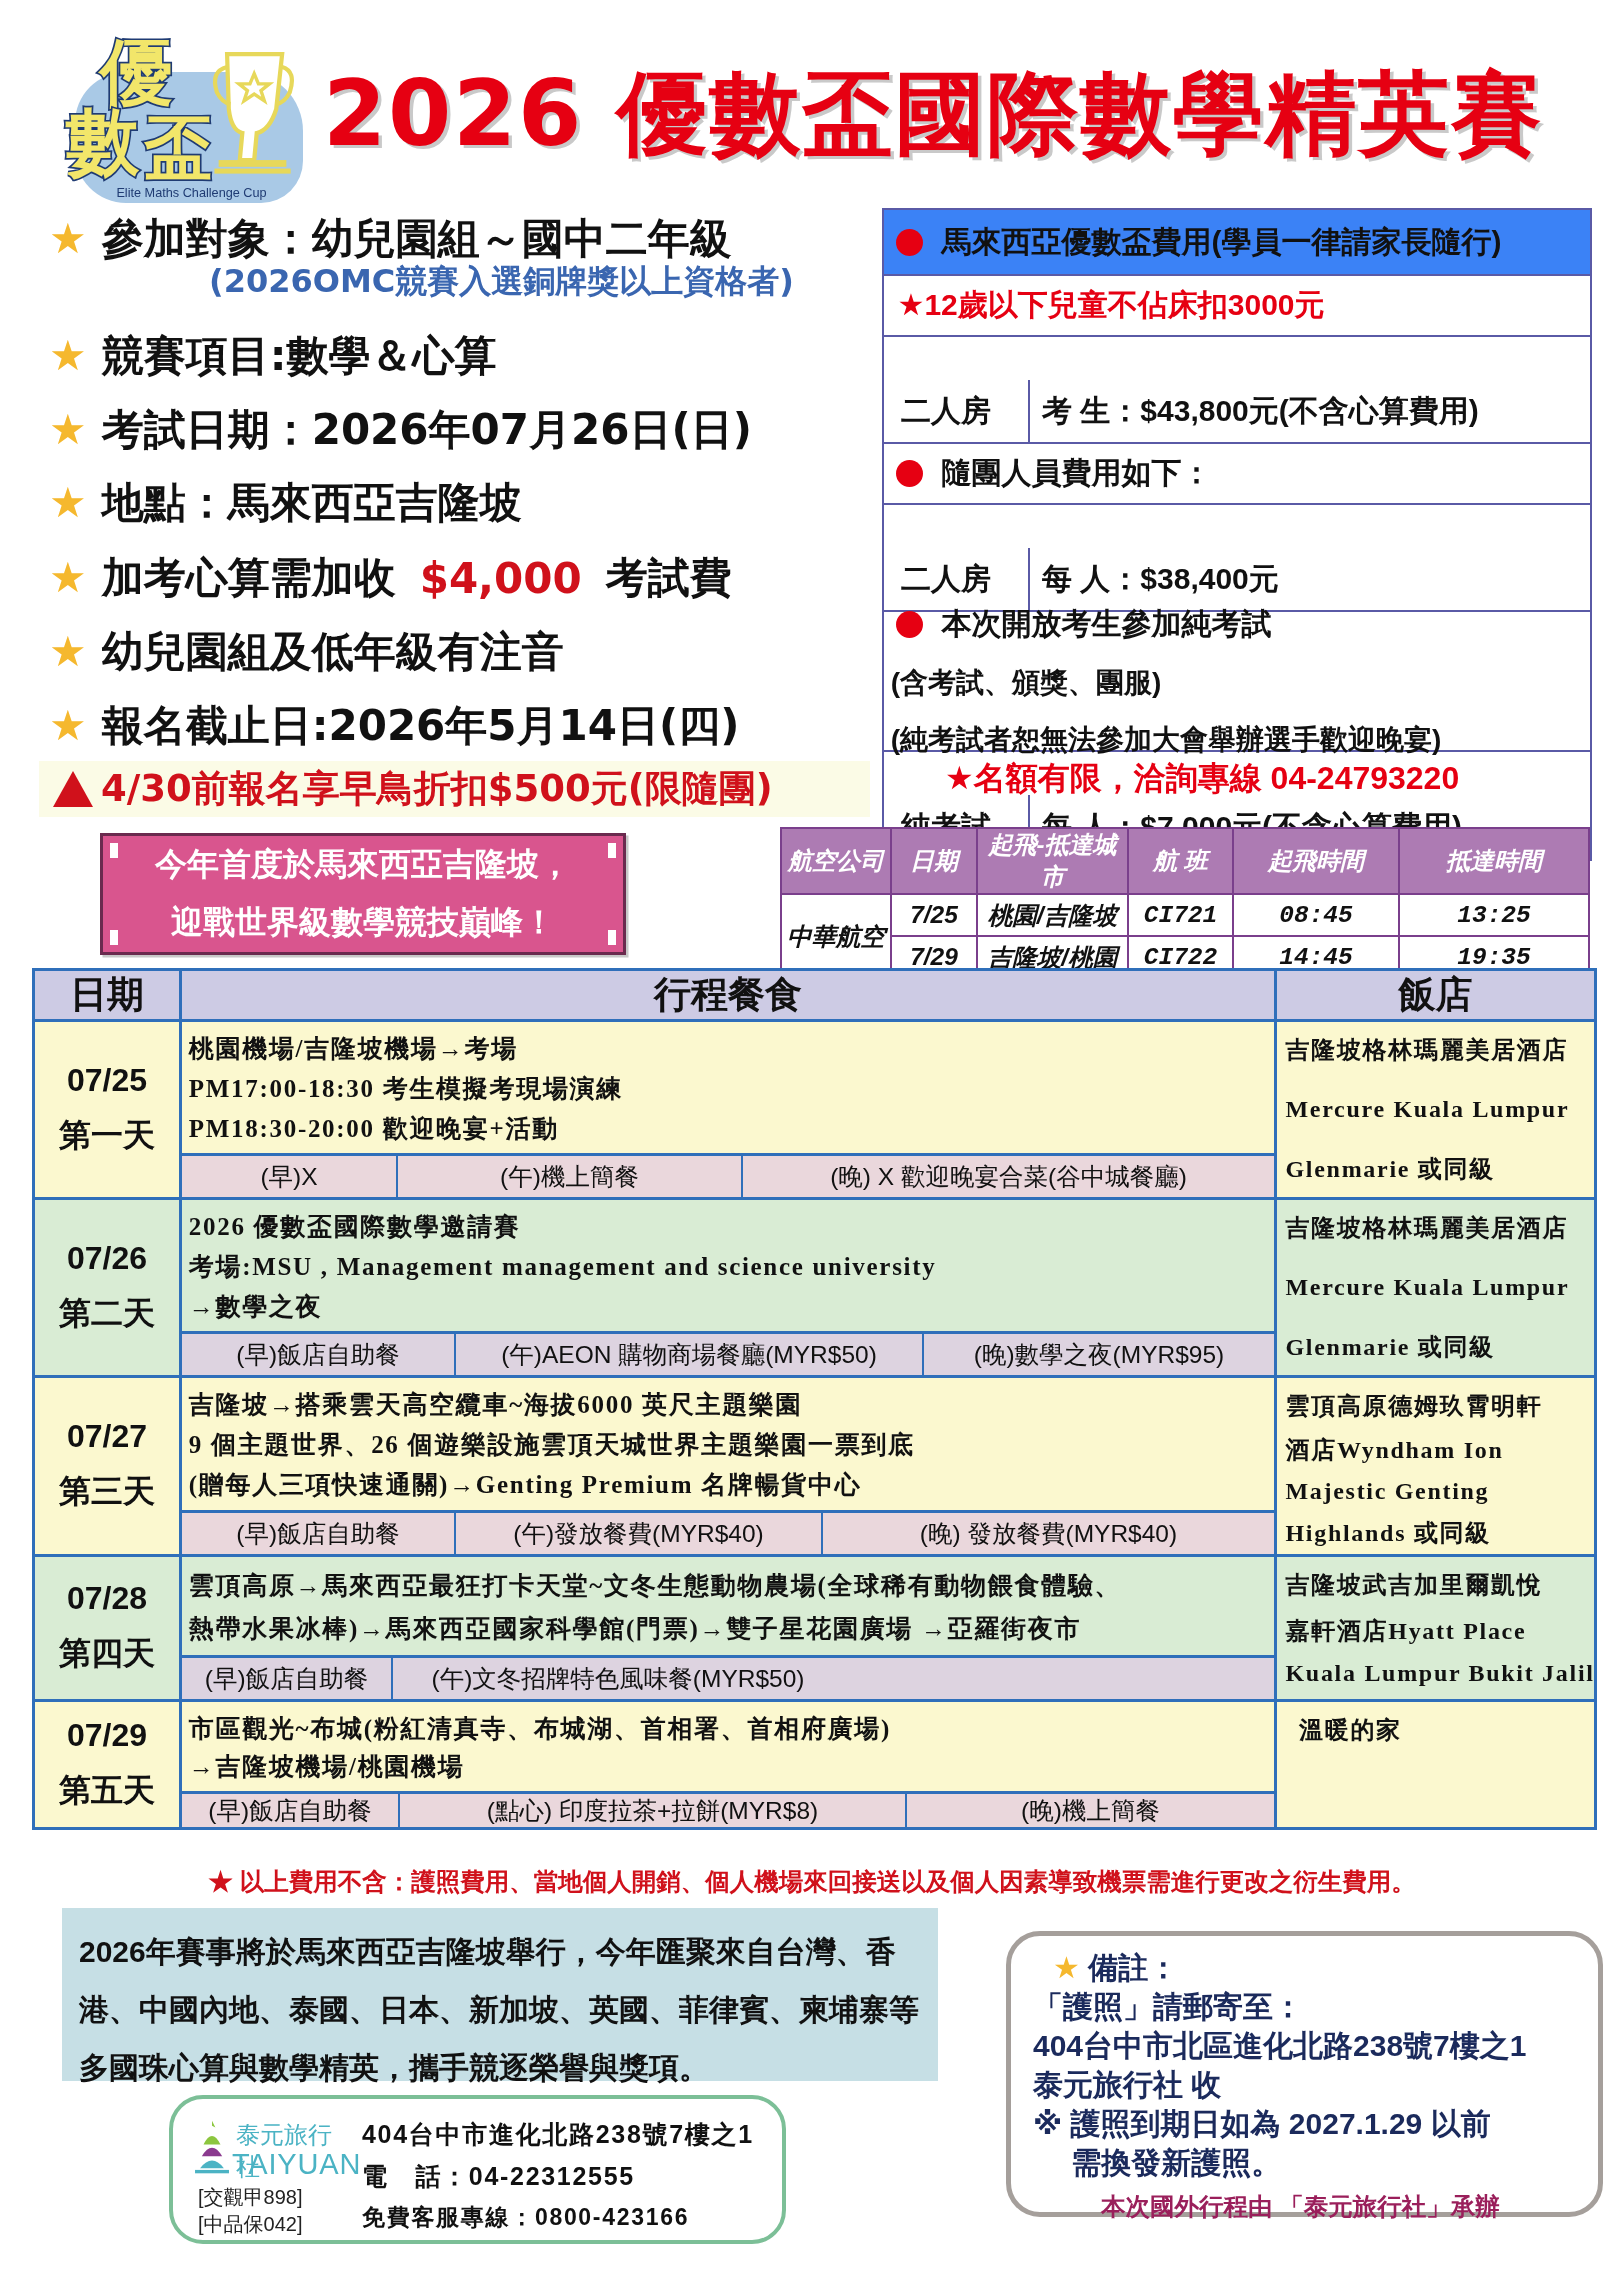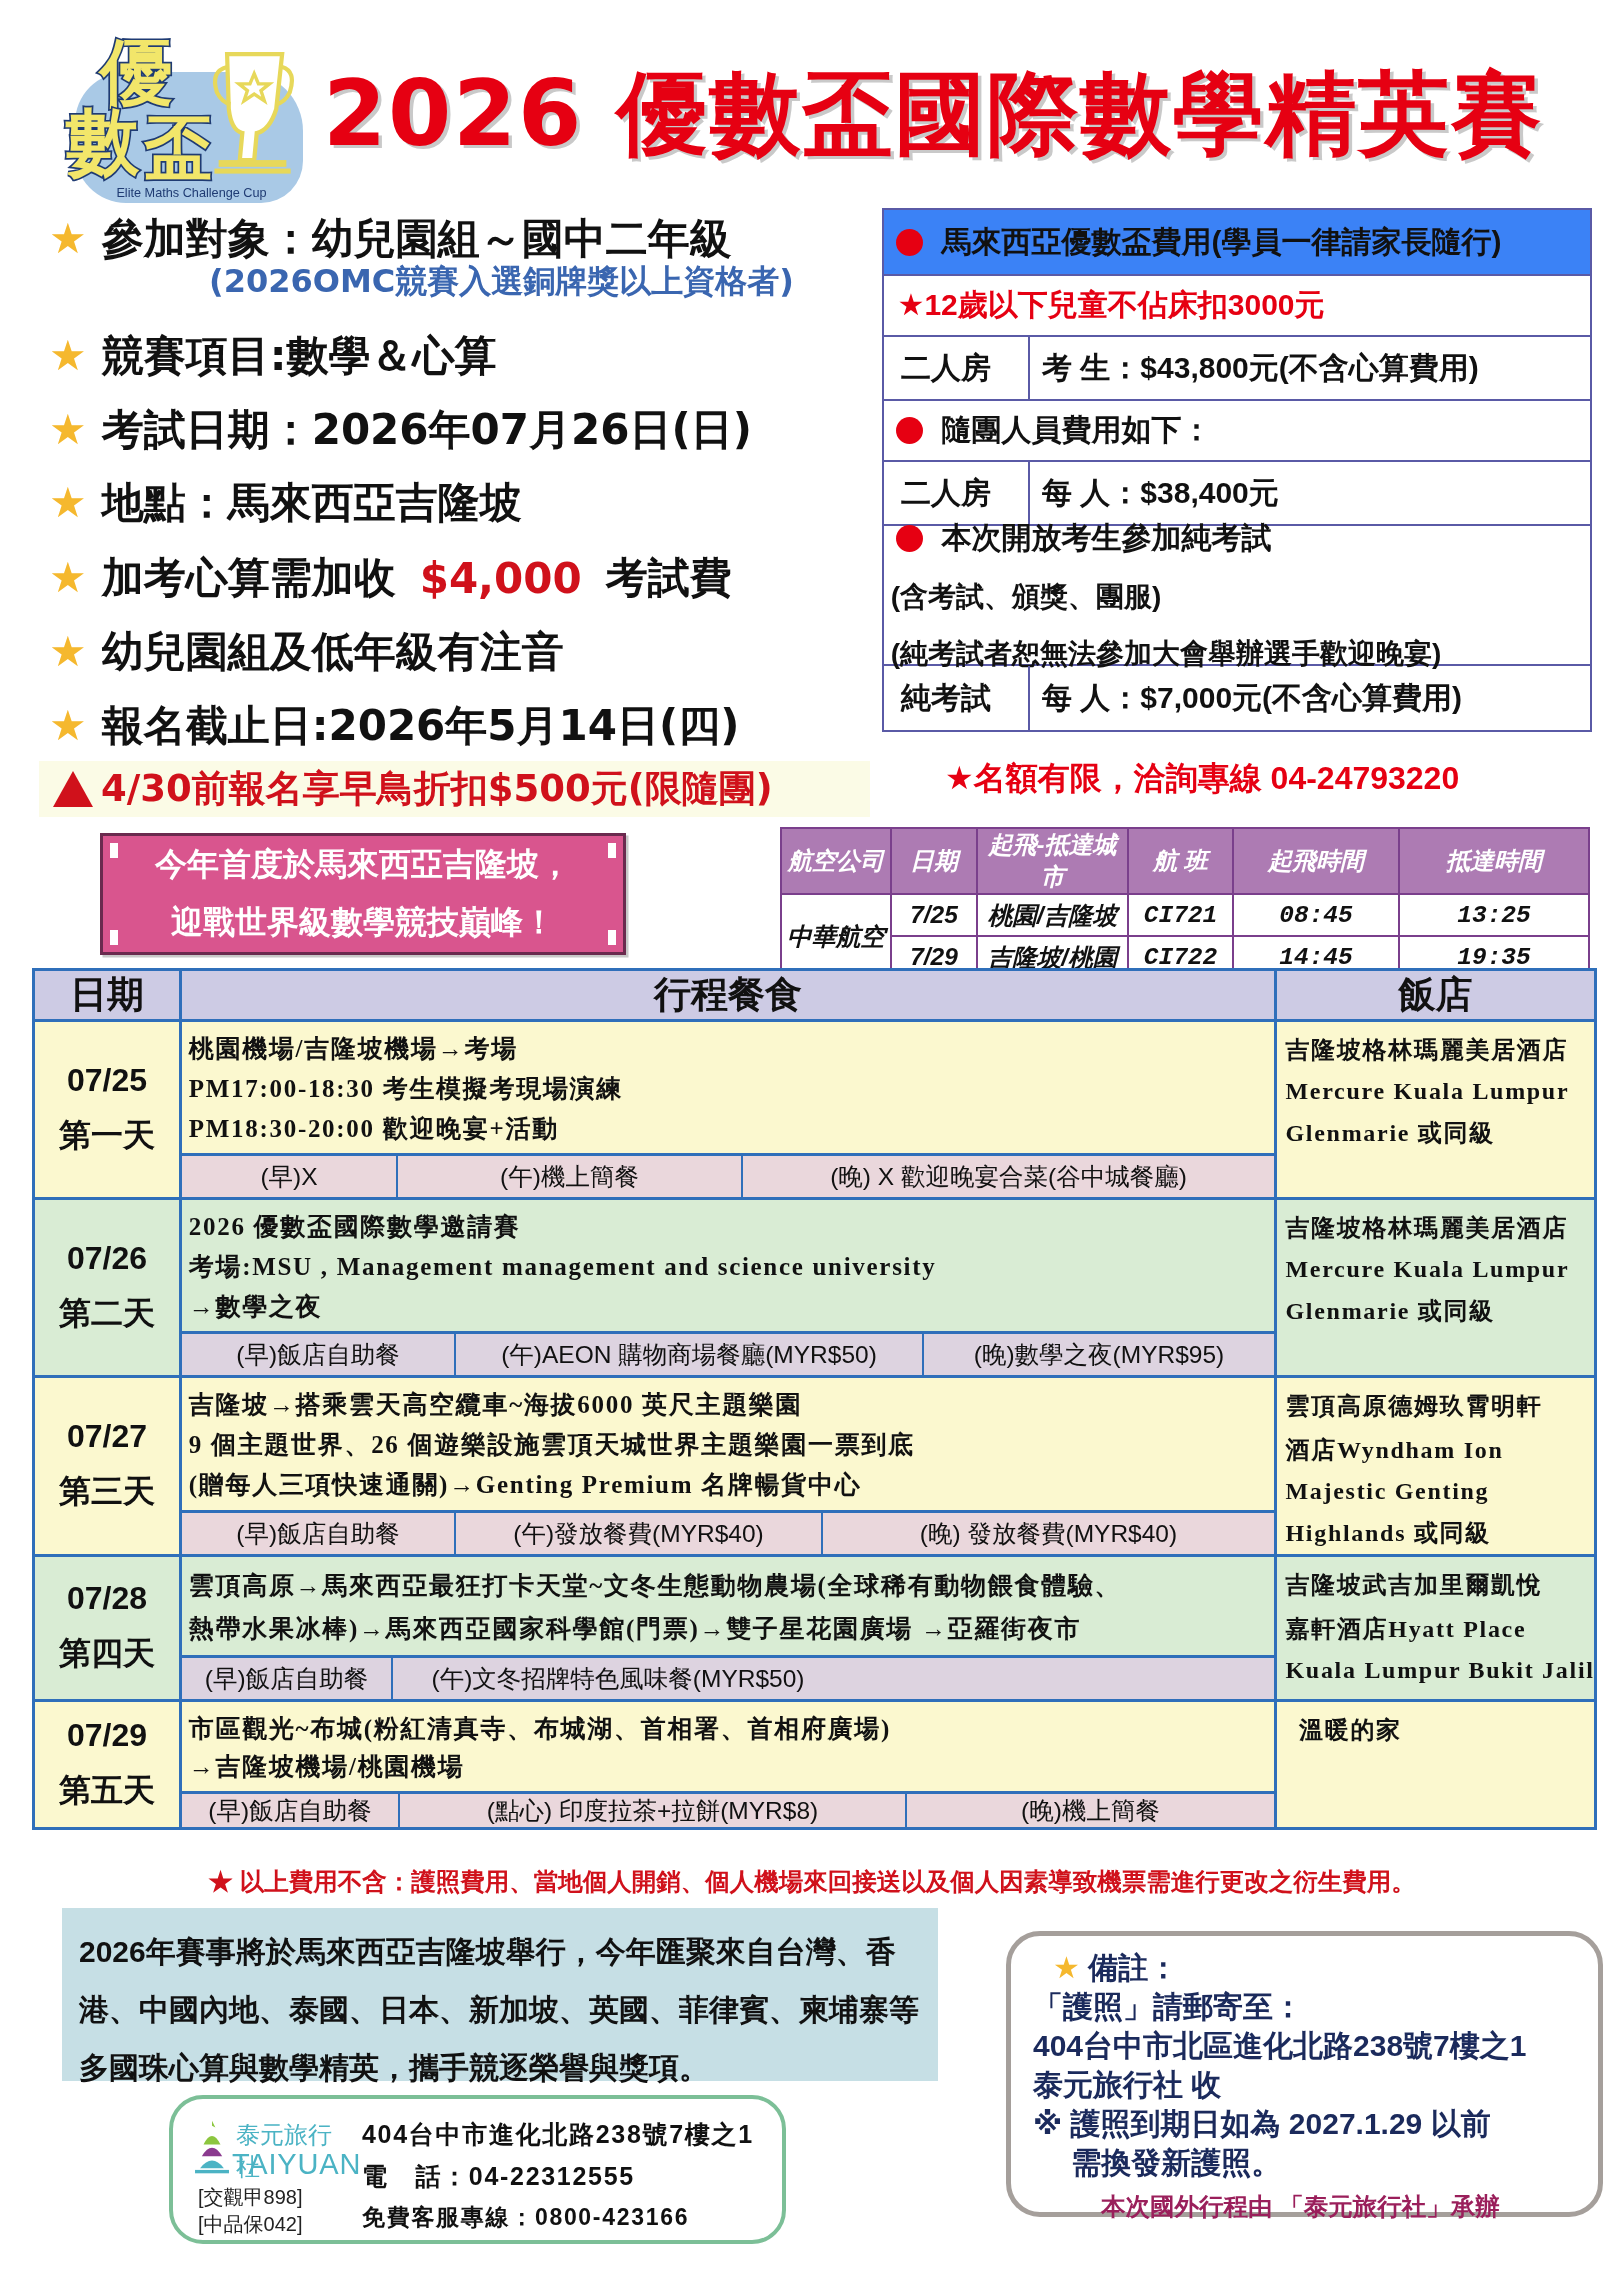--- a/index.html
+++ b/index.html
@@ -31,21 +31,21 @@
   .pink-banner { left: 100px; top: 833px; width: 526px; height: 122px; background: #d9558e; border: 3.4px solid #6a2a4e; color: #fff; font-family: "DejaVu Sans", sans-serif; font-weight: bold; font-size: 32px; text-align: center; display: flex; flex-direction: column; justify-content: center; gap: 13.5px; box-shadow: 2.5px 2.5px 0 #c8c8c8; }
   .pink-banner .corner { position: absolute; width: 8.5px; height: 15px; background: #fff; }
 
   
   .fee-box { left: 882px; top: 208px; width: 710px; border: 2.5px solid #5a5aa6; font-family: "Liberation Sans", "DejaVu Sans", sans-serif; font-weight: bold; }
   .fee-row { border-bottom: 2.5px solid #5a5aa6; display: flex; align-items: center; font-size: 30px; color: #111; }
   .fee-row:last-child { border-bottom: none; }
   .fee-head { background: #3b82f6; height: 66px; padding-left: 12px; }
   .dot { width: 27px; height: 27px; border-radius: 50%; background: #e60012; margin-right: 18.6px; flex: none; }
   .fee-note { height: 61px; padding-left: 13.5px; color: #e60012; font-size: 30px; }
-  .fee-split { height: 64px; }
+  .fee-split { height: 64px; margin-top: 43px; }
   .fee-split .lbl { width: 146px; height: 100%; border-right: 2.5px solid #5a5aa6; display: flex; align-items: center; padding-left: 17px; }
   .fee-split .val { padding-left: 12px; }
   .fee-sub { height: 61px; padding-left: 12px; }
   .fee-multi { flex-direction: column; align-items: flex-start; padding: 6.8px 6.8px; height: 140px; justify-content: center; gap: 19px; }
   .fee-multi .line { display: flex; align-items: center; }
   .hotline { left: 945px; top: 757px; font-family: "Liberation Sans", "DejaVu Sans", sans-serif; font-weight: bold; font-size: 32px; color: #e60012; white-space: nowrap; }
 
   
   .flight { left: 780px; top: 827px; width: 810px; border-collapse: collapse; font-family: "Liberation Sans", "DejaVu Sans", sans-serif; font-weight: bold; font-style: italic; }
   .flight th { background: #ad7bb3; color: #fff; font-size: 24px; height: 41px; border: 2.5px solid #7a3f8c; font-weight: bold; }
@@ -63,21 +63,21 @@
   .day:last-child { border-bottom: none; }
   .day.yellow { background: #fbf8cf; }
   .day.green { background: #d9ecd4; }
   .day .col-date { display: flex; flex-direction: column; align-items: center; justify-content: center; font-family: "Liberation Sans", sans-serif; font-weight: bold; font-size: 32px; gap: 15px; }
   .day .col-plan { display: flex; flex-direction: column; }
   .plan-lines { flex: 1; padding: 6.8px 6.8px 5px 6.8px; font-family: "Liberation Serif", "DejaVu Serif", serif; font-weight: bold; font-size: 25px; display: flex; flex-direction: column; justify-content: space-around; letter-spacing: 1.7px; white-space: nowrap; }
   .meals { display: flex; height: 44px; background: #ead7dc; border-top: 3.4px solid #2f6fba; }
   .day.green .meals { background: #ddd3e0; }
   .meal { display: flex; align-items: center; justify-content: center; font-family: "Liberation Sans", sans-serif; font-size: 24.5px; border-right: 2.5px solid #2f6fba; white-space: nowrap; }
   .meal:last-child { border-right: none; }
-  .day .col-hotel { padding: 12px 8.5px; font-family: "Liberation Serif", "DejaVu Serif", serif; font-weight: bold; font-size: 24px; letter-spacing: 1.7px; display: flex; flex-direction: column; justify-content: flex-start; gap: 12px; white-space: nowrap; }
+  .day .col-hotel { padding: 12px 8.5px; font-family: "Liberation Serif", "DejaVu Serif", serif; font-weight: bold; font-size: 24px; letter-spacing: 1.7px; display: flex; flex-direction: column; justify-content: space-between; gap: 12px; white-space: nowrap; }
 
   .excl { left: 0; top: 1865px; width: 1624px; text-align: center; font-family: "Liberation Sans", sans-serif; font-weight: bold; font-size: 24.5px; color: #d0111b; }
 
   
   .summary { left: 62px; top: 1908px; width: 876px; height: 173px; background: #c6dfe5; padding: 15px 17px; font-family: "Liberation Sans", "DejaVu Sans", sans-serif; font-weight: bold; font-size: 30px; line-height: 58px; color: #111; }
   .agency { left: 169px; top: 2095px; width: 617px; height: 149px; border: 4.2px solid #7cbf97; border-radius: 34px; background: #fff; }
   .agency-logo { position: absolute; left: 22px; top: 17px; width: 144px; height: 68px; }
   .agency-name-cn { position: absolute; left: 41px; top: 3.4px; font-size: 24px; color: #4bb3c4; font-family: "Liberation Sans", sans-serif; }
   .agency-name-en { position: absolute; left: 37px; top: 32px; font-size: 29px; color: #4bb3c4; font-family: "Liberation Sans", sans-serif; letter-spacing: 0.8px; }
   .sail { position: absolute; left: 0; top: 3.4px; width: 34px; height: 56px; }

